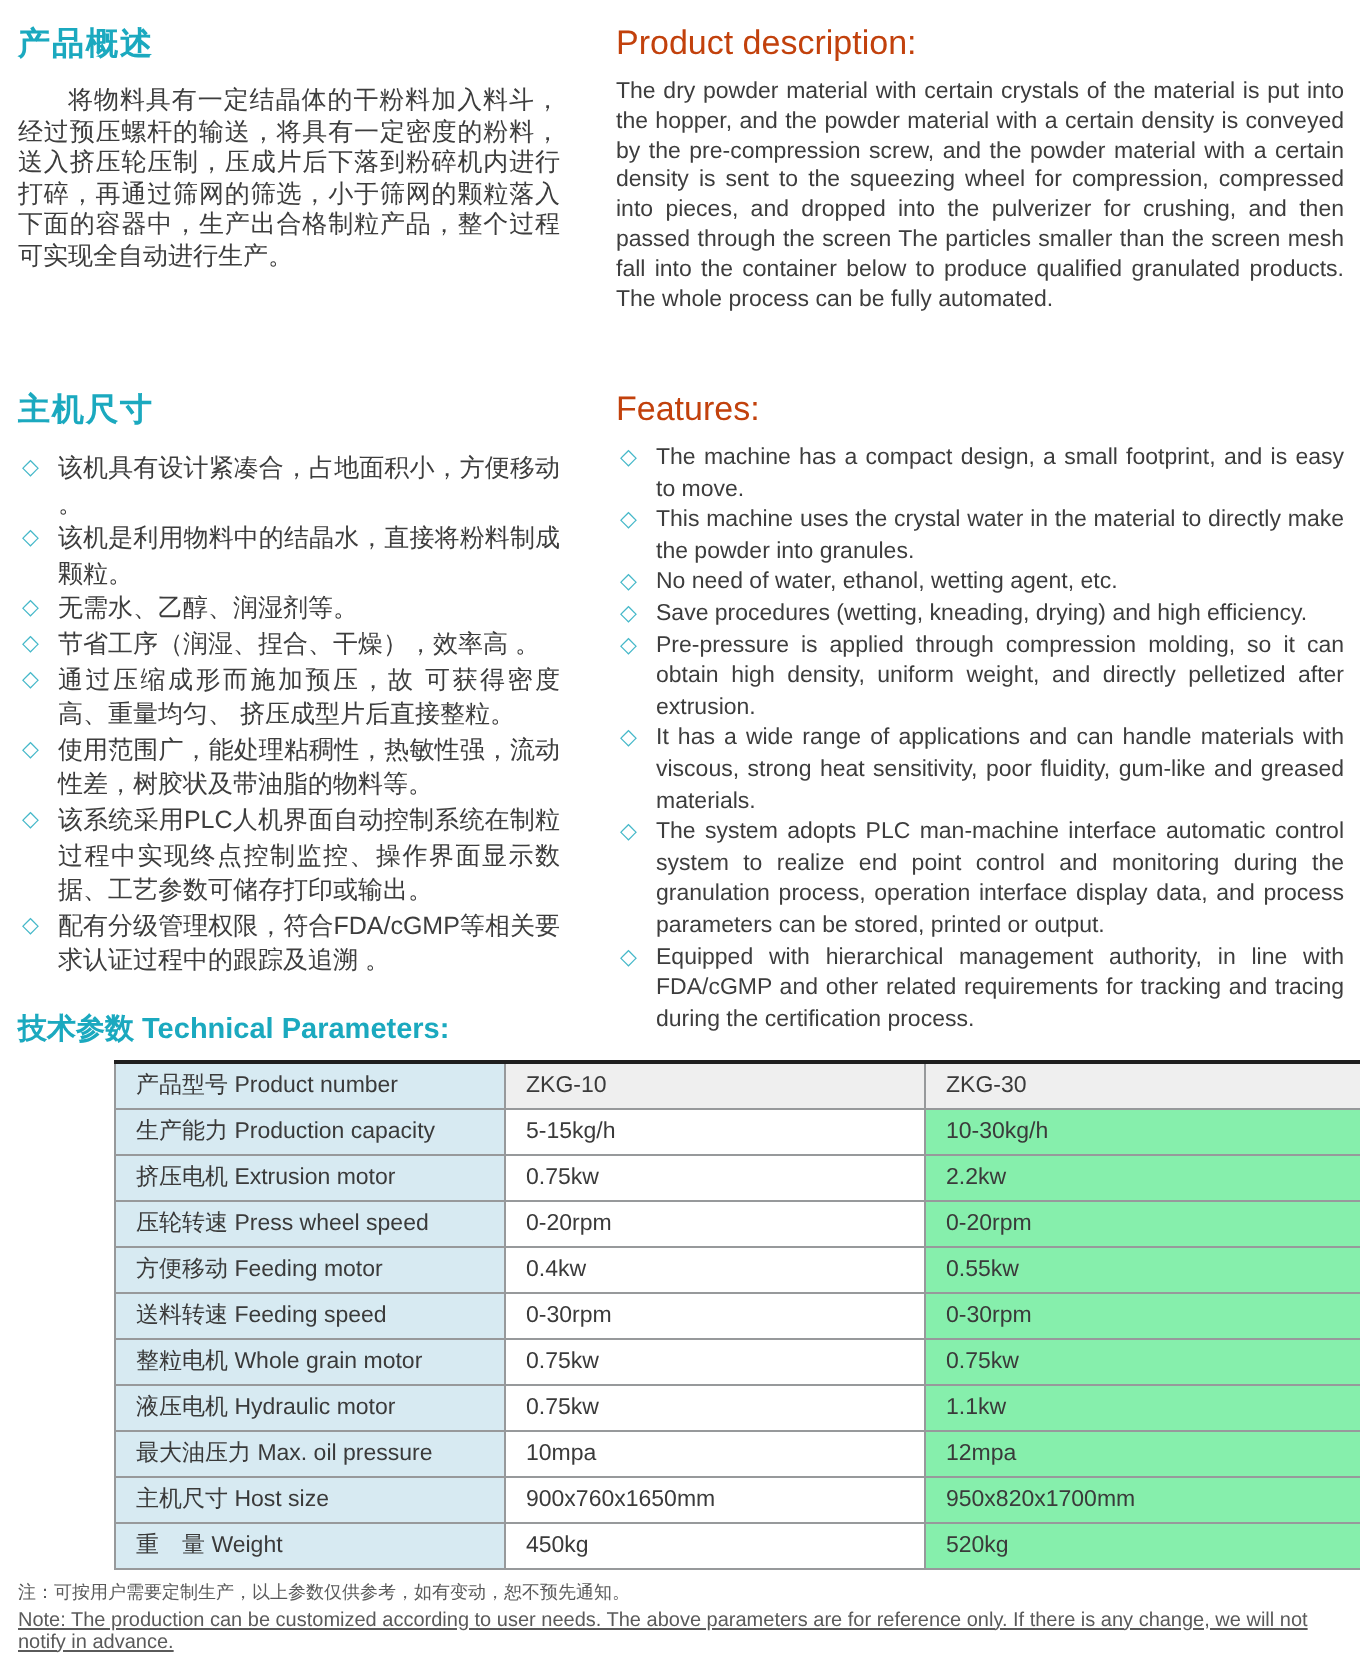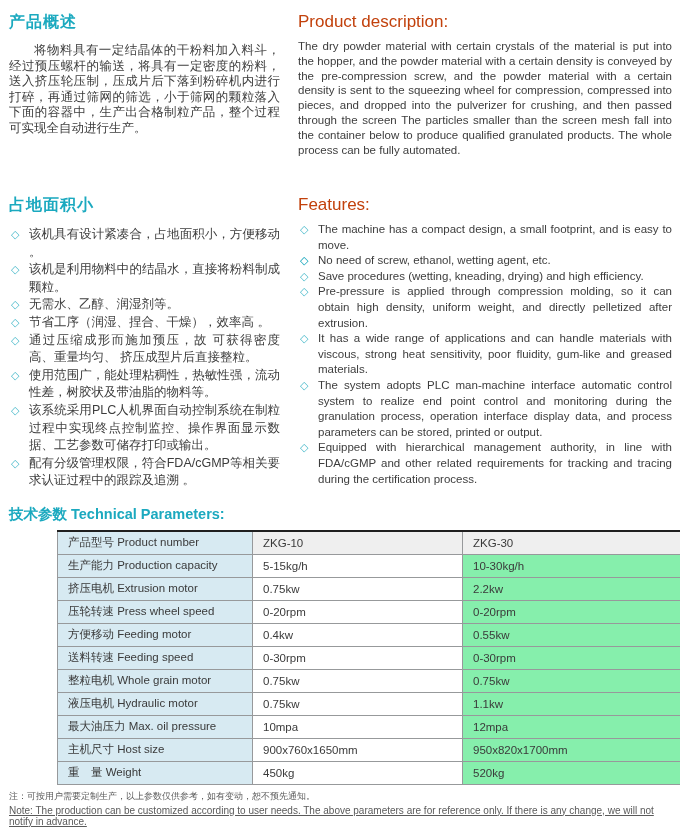--- a/index.html
+++ b/index.html
@@ -10,21 +10,21 @@
     background: #ffffff;
     color: #3d3d3d;
     font-family: "Liberation Sans", "DejaVu Sans", sans-serif;
     overflow: hidden;
   }
   .page { padding: 12px 8px 0 9px; }
 
   .two-col {
     display: grid;
     grid-template-columns: 271px 1fr;
-    column-gap: 18px;
+    column-gap: 28px;
   }
   .row1 { height: 183px; }
   .row2 { height: 310px; }
 
   .cn-heading {
     color: #1BA9BF;
     font-size: 16px;
     font-weight: bold;
     margin: 0 0 10px 0;
     letter-spacing: 1px;
@@ -121,38 +121,38 @@
       <p class="cn-body">将物料具有一定结晶体的干粉料加入料斗，经过预压螺杆的输送，将具有一定密度的粉料，送入挤压轮压制，压成片后下落到粉碎机内进行打碎，再通过筛网的筛选，小于筛网的颗粒落入下面的容器中，生产出合格制粒产品，整个过程可实现全自动进行生产。</p>
     </section>
     <section>
       <h2 class="en-heading">Product description:</h2>
       <p class="en-body">The dry powder material with certain crystals of the material is put into the hopper, and the powder material with a certain density is conveyed by the pre-compression screw, and the powder material with a certain density is sent to the squeezing wheel for compression, compressed into pieces, and dropped into the pulverizer for crushing, and then passed through the screen The particles smaller than the screen mesh fall into the container below to produce qualified granulated products. The whole process can be fully automated.</p>
     </section>
   </div>
 
   <div class="two-col row2">
     <section>
-      <h2 class="cn-heading">占地面积小</h2>
+      <h2 class="cn-heading">主机尺寸</h2>
       <ul class="features features-cn">
         <li><span class="diamond">◇</span><span>该机具有设计紧凑合，占地面积小，方便移动 。</span></li>
         <li><span class="diamond">◇</span><span>该机是利用物料中的结晶水，直接将粉料制成颗粒。</span></li>
         <li><span class="diamond">◇</span><span>无需水、乙醇、润湿剂等。</span></li>
         <li><span class="diamond">◇</span><span>节省工序（润湿、捏合、干燥），效率高 。</span></li>
         <li><span class="diamond">◇</span><span>通过压缩成形而施加预压，故 可获得密度高、重量均匀、 挤压成型片后直接整粒。</span></li>
         <li><span class="diamond">◇</span><span>使用范围广，能处理粘稠性，热敏性强，流动性差，树胶状及带油脂的物料等。</span></li>
         <li><span class="diamond">◇</span><span>该系统采用PLC人机界面自动控制系统在制粒过程中实现终点控制监控、操作界面显示数据、工艺参数可储存打印或输出。</span></li>
         <li><span class="diamond">◇</span><span>配有分级管理权限，符合FDA/cGMP等相关要求认证过程中的跟踪及追溯 。</span></li>
       </ul>
     </section>
     <section>
       <h2 class="en-heading">Features:</h2>
       <ul class="features features-en">
         <li><span class="diamond">◇</span><span>The machine has a compact design, a small footprint, and is easy to move.</span></li>
-        <li><span class="diamond">◇</span></li>
-        <li><span class="diamond">◇</span><span>No need of screw, ethanol, wetting agent, etc.</span></li>
+        <li><span class="diamond">◇</span><span>This machine uses the crystal water in the material to directly make the powder into granules.</span></li>
+        <li><span class="diamond">◇</span><span>No need of water, ethanol, wetting agent, etc.</span></li>
         <li><span class="diamond">◇</span><span>Save procedures (wetting, kneading, drying) and high efficiency.</span></li>
         <li><span class="diamond">◇</span><span>Pre-pressure is applied through compression molding, so it can obtain high density, uniform weight, and directly pelletized after extrusion.</span></li>
         <li><span class="diamond">◇</span><span>It has a wide range of applications and can handle materials with viscous, strong heat sensitivity, poor fluidity, gum-like and greased materials.</span></li>
         <li><span class="diamond">◇</span><span>The system adopts PLC man-machine interface automatic control system to realize end point control and monitoring during the granulation process, operation interface display data, and process parameters can be stored, printed or output.</span></li>
         <li><span class="diamond">◇</span><span>Equipped with hierarchical management authority, in line with FDA/cGMP and other related requirements for tracking and tracing during the certification process.</span></li>
       </ul>
     </section>
   </div>
 
   <section>

